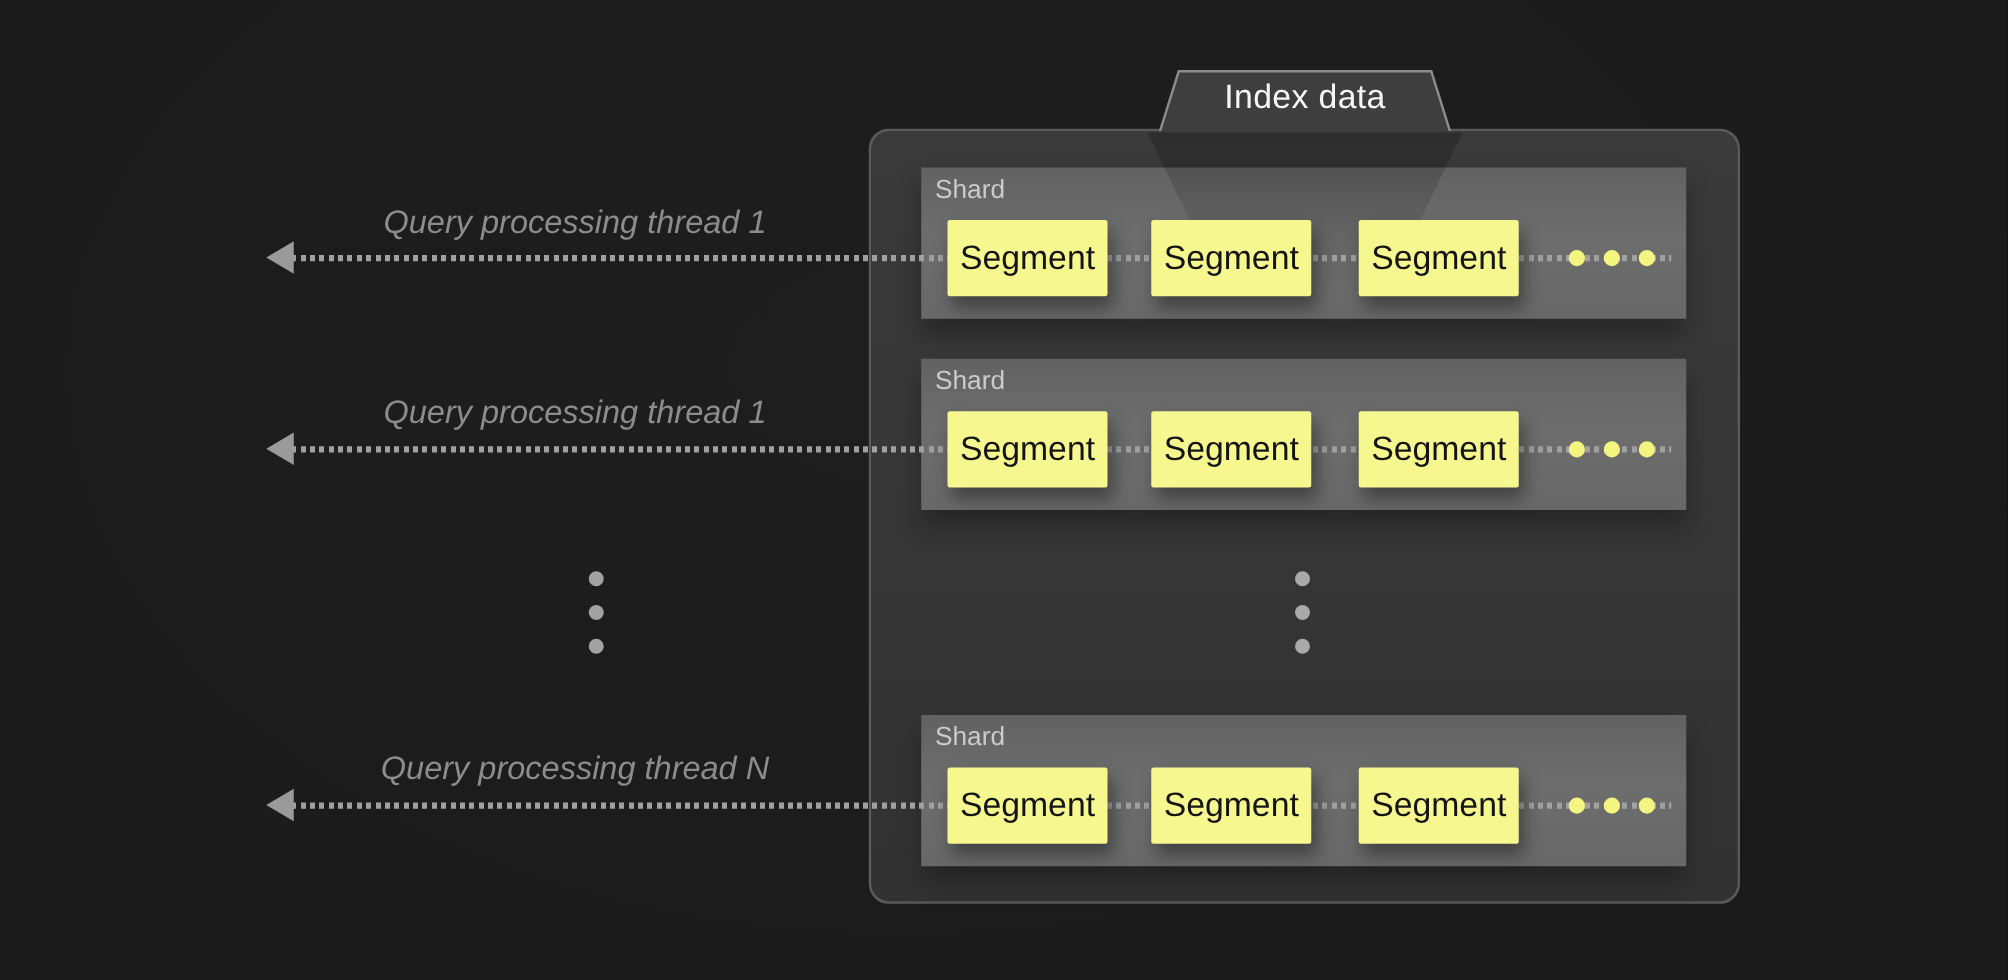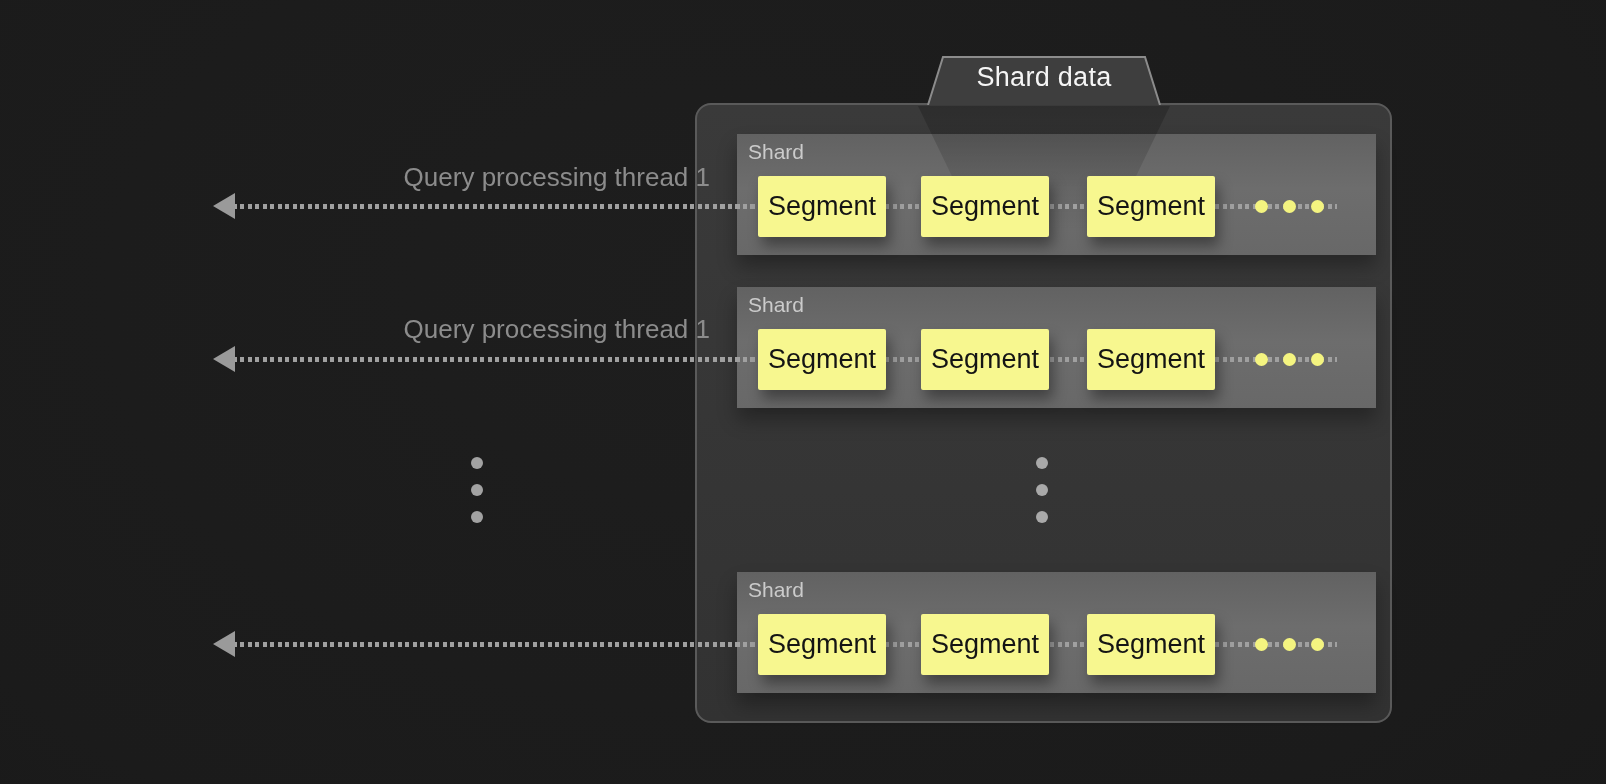--- a/index.html
+++ b/index.html
@@ -28,21 +28,20 @@
   .tab-title{
     position:absolute;left:923px;top:62px;width:242px;height:30px;z-index:3;
     display:flex;align-items:center;justify-content:center;
     color:#f5f5f5;font-size:27px;font-weight:500;letter-spacing:0.3px;
   }
   
   .shard{
     position:absolute;left:737px;width:612px;height:121px;
     background:linear-gradient(180deg,#626262 0%, #6d6d6d 45%, var(--shard-fill,#686868) 100%);
     box-shadow:0 12px 18px rgba(0,0,0,0.30);
-    padding-left:27px;
   }
   .shard.r1{top:134px}.shard.r2{top:287px}.shard.r3{top:572px}
   .shard-label{
     position:absolute;left:11px;top:6px;
     color:#cbcbcb;font-size:21px;
   }
   .segment{
     position:absolute;top:42px;width:128px;height:61px;z-index:10;
     background:var(--segment-fill,#f7f78f);
     color:#141414;font-size:27px;
@@ -67,21 +66,21 @@
   .dotted-line.r1{top:204px}.dotted-line.r2{top:357px}.dotted-line.r3{top:642px}
   .arrowhead{
     position:absolute;left:213px;width:0;height:0;z-index:6;
     border-top:13px solid transparent;
     border-bottom:13px solid transparent;
     border-right:22px solid #9a9a9a;
   }
   .arrowhead.r1{top:193px}.arrowhead.r2{top:346px}.arrowhead.r3{top:631px}
   .thread-label{
     position:absolute;left:210px;width:500px;height:30px;z-index:5;
-    text-align:right;color:var(--thread-text,#8c8c8c);font-size:26px;
+    text-align:center;color:var(--thread-text,#8c8c8c);font-size:26px;font-style:italic;
   }
   .thread-label.r1{top:162px}.thread-label.r2{top:314px}.thread-label.r3{top:599px}
   
   .v-ellipsis{
     position:absolute;top:457px;width:12px;height:66px;z-index:4;
     display:flex;flex-direction:column;justify-content:space-between;
   }
   .v-ellipsis i{width:12px;height:12px;border-radius:50%;background:#a2a2a2;}
   .v-ellipsis.left{left:471px}
   .v-ellipsis.mid{left:1036px}
@@ -93,40 +92,41 @@
 <div class="canvas">
 
   <div class="thread-label r1">Query processing thread 1</div>
   <div class="dotted-line r1"></div>
   <div class="arrowhead r1"></div>
 
   <div class="thread-label r2">Query processing thread 1</div>
   <div class="dotted-line r2"></div>
   <div class="arrowhead r2"></div>
 
+  <div class="thread-label r3">Query processing thread N</div>
   <div class="dotted-line r3"></div>
   <div class="arrowhead r3"></div>
 
   <div class="v-ellipsis left">
       <i></i>
       <i></i>
       <i></i>
     </div>
   <div class="v-ellipsis mid">
       <i></i>
       <i></i>
       <i></i>
     </div>
 
   <div class="index-box"></div>
   <div class="tab-shadow"></div>
   <svg class="tab-svg" viewBox="0 0 242 50" preserveAspectRatio="none">
     <path d="M5 50 L20 2 L222 2 L237 50" style="fill:var(--tab-fill,#3e3e3e);stroke:var(--tab-border,#8c8c8c);stroke-width:2"></path>
   </svg>
-  <div class="tab-title">Shard data</div>
+  <div class="tab-title">Index data</div>
 
   <div class="shard r1">
     <div class="shard-label">Shard</div>
     <div class="segment s1">Segment</div>
     <div class="segment s2">Segment</div>
     <div class="segment s3">Segment</div>
     <div class="seg-ellipsis">
         <i></i>
         <i></i>
         <i></i>

